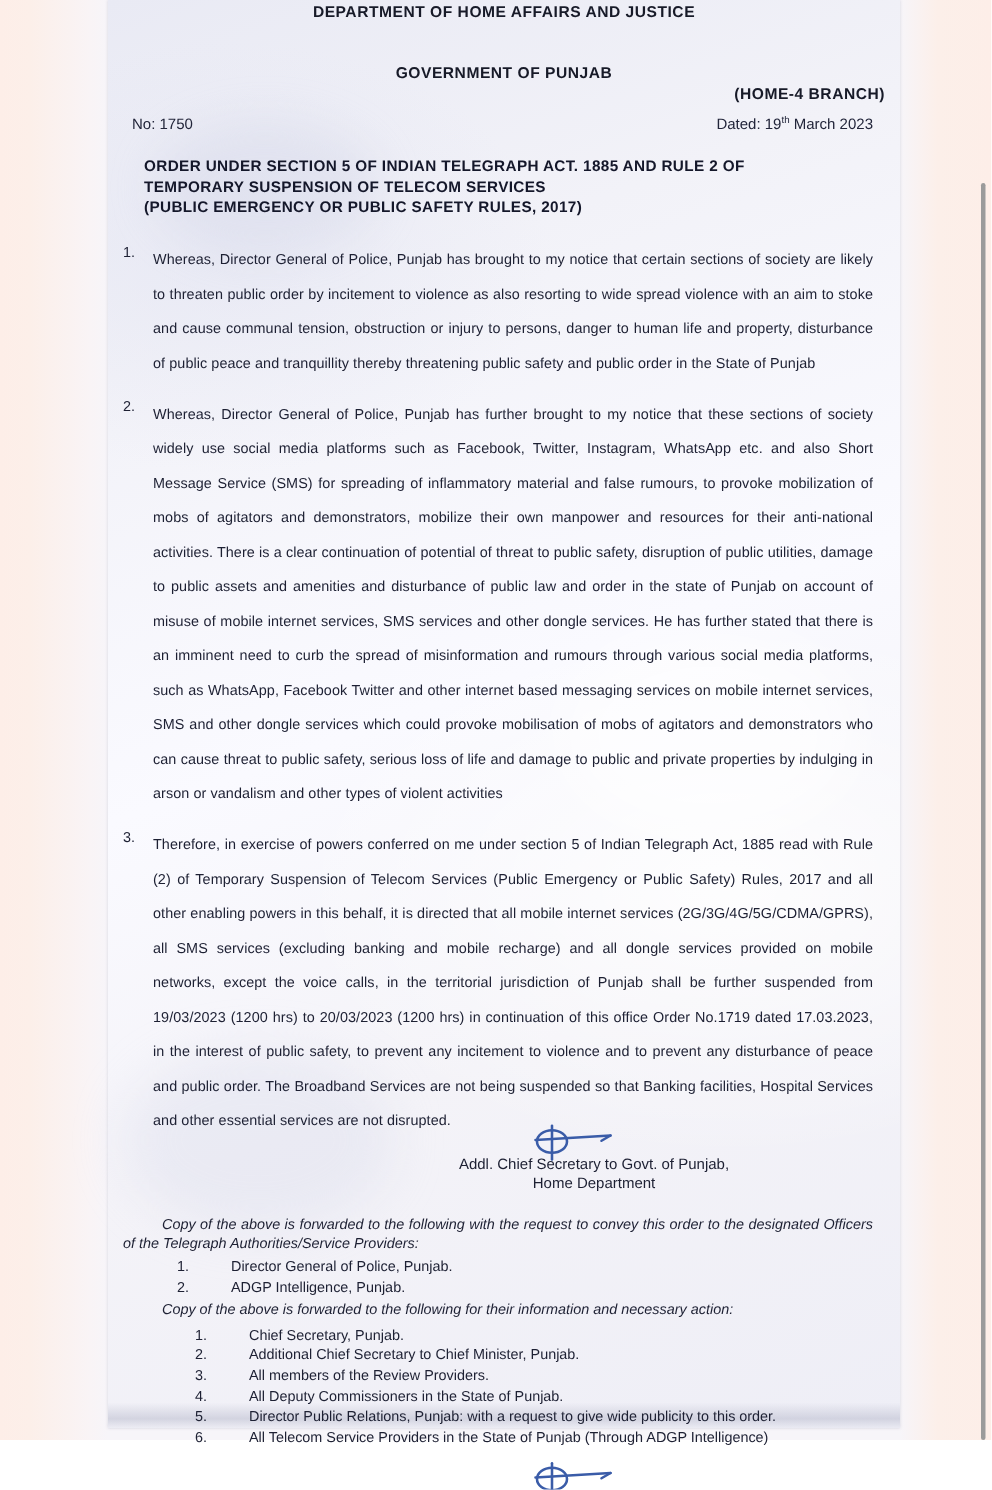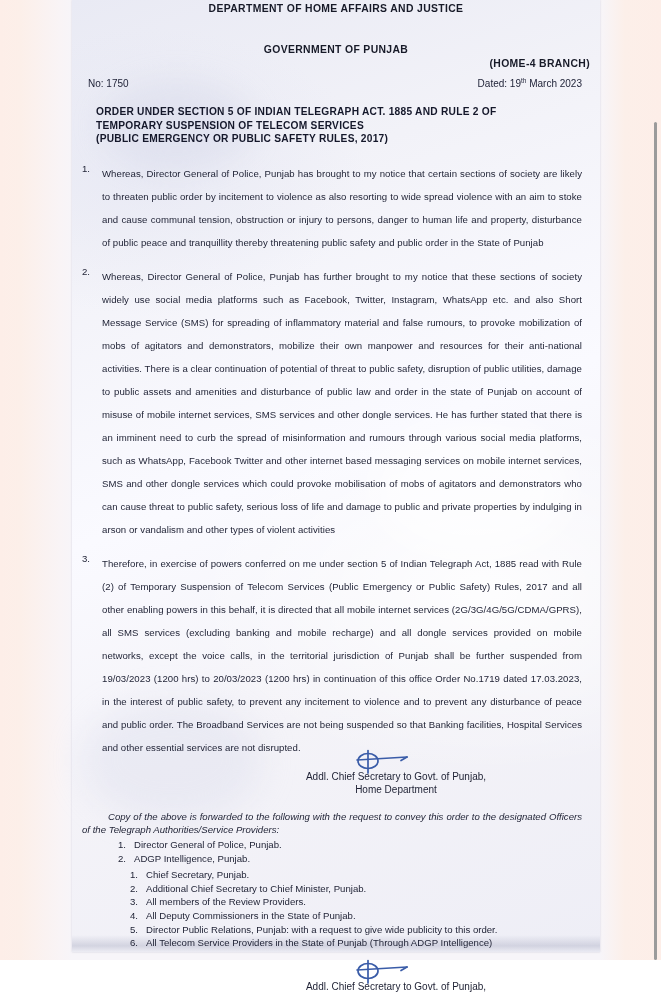--- a/index.html
+++ b/index.html
@@ -162,21 +162,21 @@
   .sub-list li {
     display: flex;
     font-size: 9.6px;
     line-height: 13.6px;
     color: #1d2033;
     padding-right: 8px;
   }
   .sub-list.tight li { margin-left: 36px; }
   .sub-list.wide li { margin-left: 48px; }
   .sub-list li .li-num { flex: 0 0 16px; }
-  .sub-list li .li-txt { flex: 1; text-align: justify; }
+  .sub-list li .li-txt { flex: 1; text-align: justify; margin-left: 20px; }
   .sub-list.wide li .li-txt { text-align: justify; }
 
   
   .blotch { position: absolute; border-radius: 50%; pointer-events: none; }
 </style>
 </head>
 <body>
 
 <div id="photo-surround"></div>
 
@@ -240,20 +240,21 @@
     <li>
         <span class="li-num">1.</span>
         <span class="li-txt">Director General of Police, Punjab.</span>
       </li>
     <li>
         <span class="li-num">2.</span>
         <span class="li-txt">ADGP Intelligence, Punjab.</span>
       </li>
   </ul>
 
+  <div class="para-block indent">Copy of the above is forwarded to the following for their information and necessary action:</div>
 
   <ul class="sub-list wide" style="margin-top:3px;">
     <li>
         <span class="li-num">1.</span>
         <span class="li-txt">Chief Secretary, Punjab.</span>
       </li>
     <li>
         <span class="li-num">2.</span>
         <span class="li-txt">Additional Chief Secretary to Chief Minister, Punjab.</span>
       </li>

